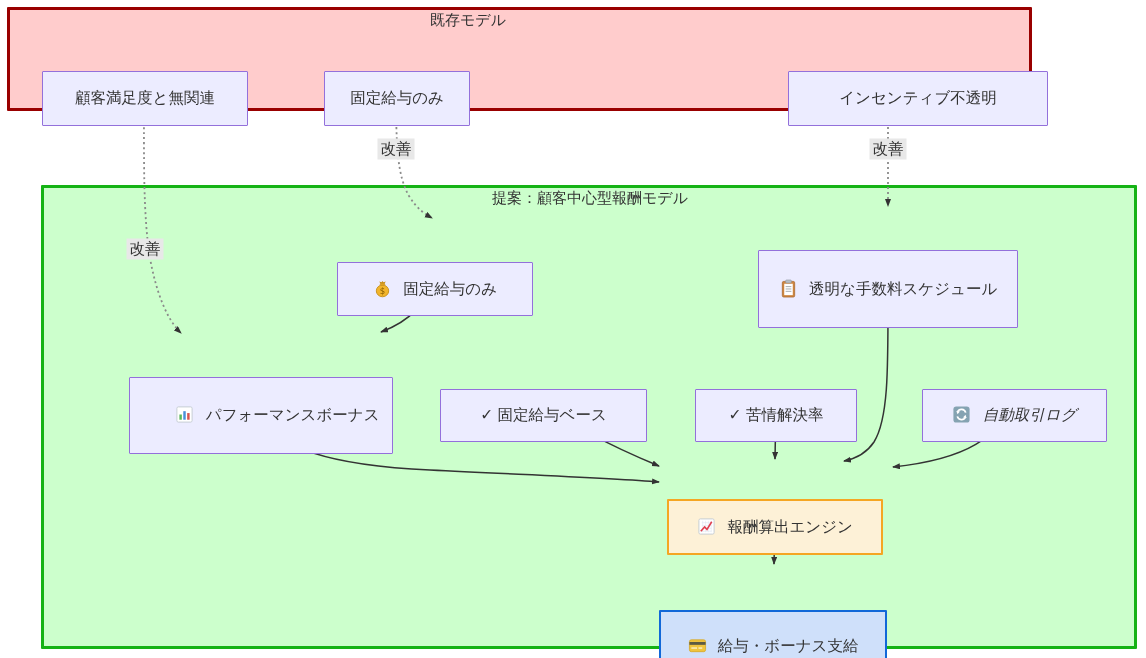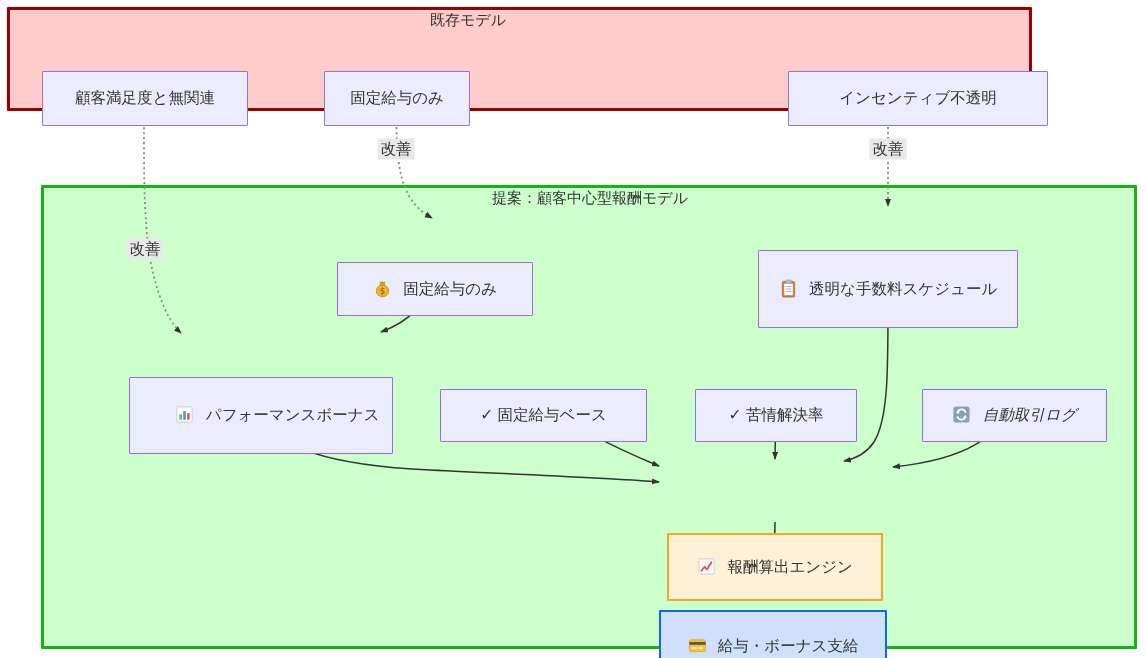--- a/index.html
+++ b/index.html
@@ -193,21 +193,21 @@
         <rect x="1.5" y="1.5" width="17" height="17" rx="3" fill="#85a3b2"></rect>
         <path d="M14.4 8 A4.6 4.6 0 0 0 5.8 7.2" fill="none" stroke="#ffffff" stroke-width="1.8"></path>
         <path d="M5.8 9.8 L4.6 6.2 L8.4 6.8 Z" fill="#ffffff"></path>
         <path d="M5.6 12 A4.6 4.6 0 0 0 14.2 12.8" fill="none" stroke="#ffffff" stroke-width="1.8"></path>
         <path d="M14.2 10.2 L15.4 13.8 L11.6 13.2 Z" fill="#ffffff"></path>
       </svg>
       <span>自動取引ログ</span>
     </span>
   </div>
 
-  <div class="node engine" style="left:667px;top:494px;width:216px;height:68px;">
+  <div class="node engine" style="left:667px;top:460px;width:216px;height:56px;">
     <span>
       <svg class="icon" width="19" height="19" viewBox="0 0 20 20">
         <rect x="2" y="2" width="16" height="16" rx="1.5" fill="#ffffff" stroke="#c5ccd3" stroke-width="1"></rect>
         <path d="M5 6 H15 M5 9 H15 M5 12 H15 M5 15 H15 M6 4 V16 M9 4 V16 M12 4 V16 M15 4 V16" stroke="#dfe7f2" stroke-width="0.6"></path>
         <path d="M4 15 L8 10.5 L10.5 13 L15.5 5" fill="none" stroke="#e04050" stroke-width="1.7"></path>
       </svg>
       <span>報酬算出エンジン</span>
     </span>
   </div>
 

